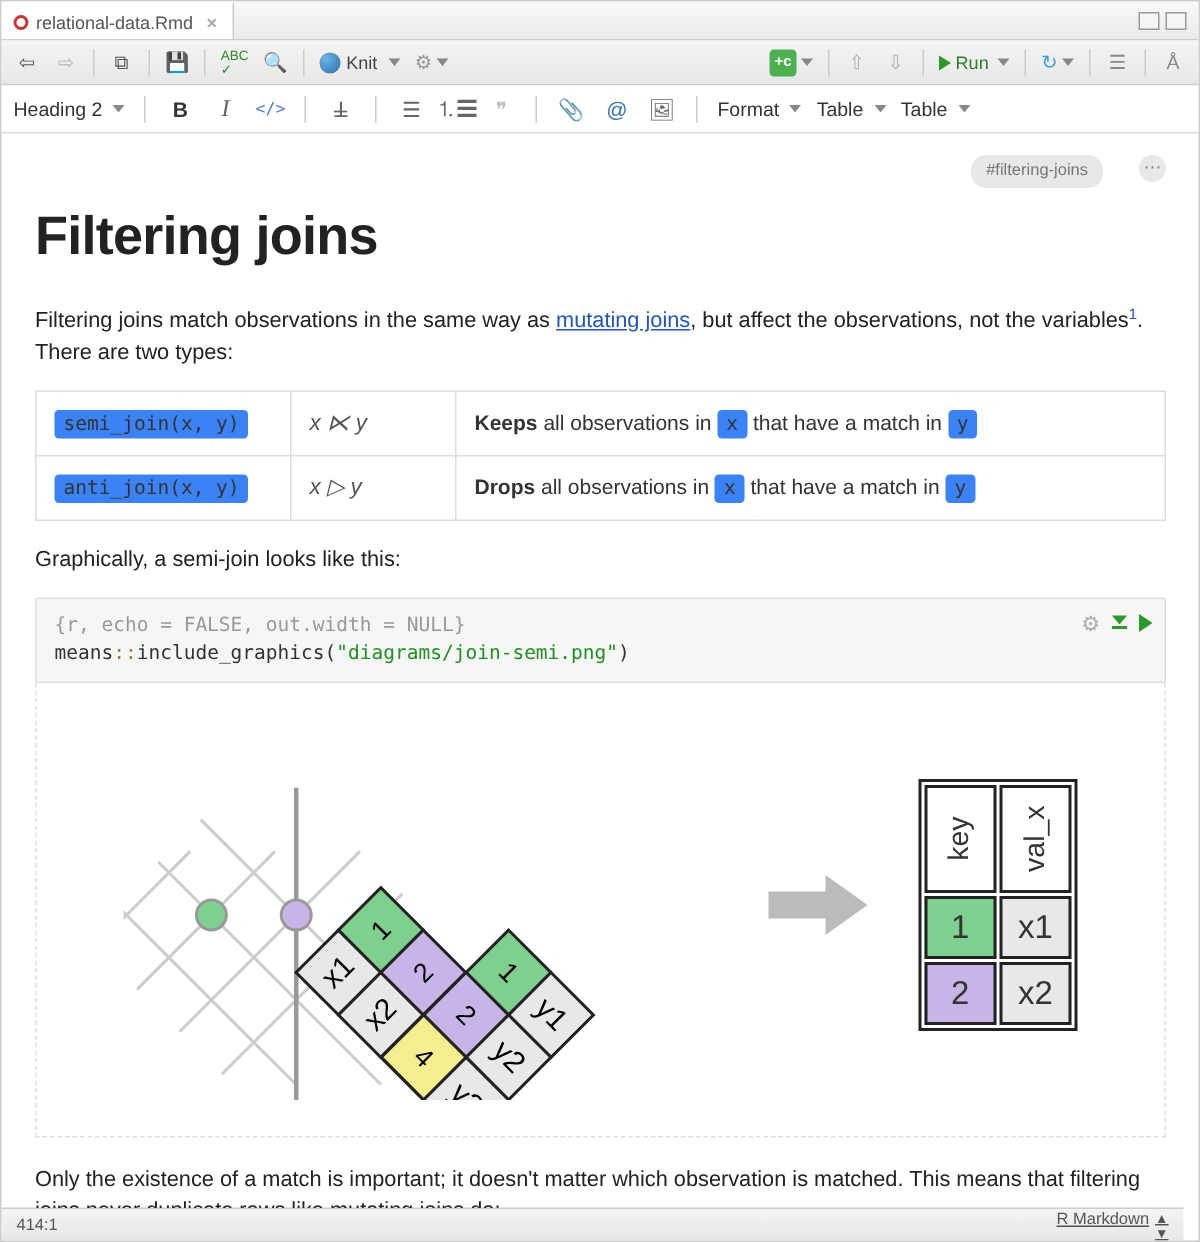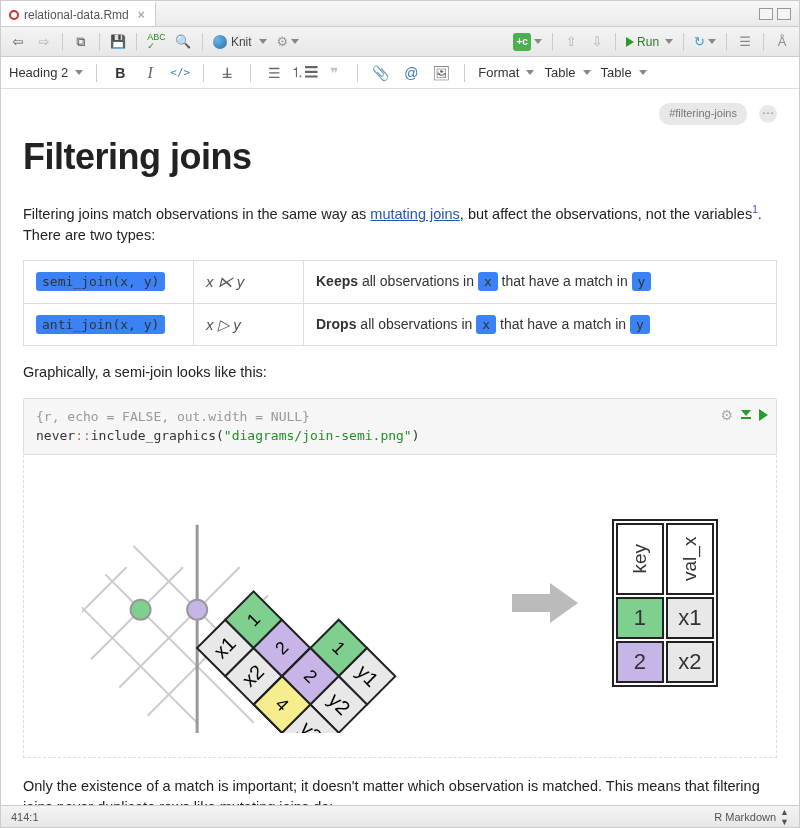--- a/index.html
+++ b/index.html
@@ -20,21 +20,21 @@
 .insert-chunk{width:18px;height:18px;background:#4caf50;border-radius:3px;color:#fff;display:flex;align-items:center;justify-content:center;font-size:10px;font-weight:bold;}
 .run-btn{display:inline-flex;align-items:center;gap:3px;color:#2a7a2a;font-size:12px;text-align:center;}
 .run-btn .tri{width:0;height:0;border-top:5px solid transparent;border-bottom:5px solid transparent;border-left:8px solid #2a9a2a;}
 .toolbar2{ height:32px; background:#fff; border-bottom:1px solid #ddd; display:flex; align-items:center; padding:0 8px; gap:10px;}
 .head-sel{font-size:13px;color:#333;display:flex;align-items:center;gap:4px;}
 .fmt-btn{width:20px;height:20px;display:inline-flex;align-items:center;justify-content:center;color:#666;cursor:pointer;font-size:14px;}
 .fmt-btn.bold{font-weight:bold;color:#333;}
 .fmt-btn.italic{font-style:italic;font-family:serif;font-size:16px;}
 .fmt-btn.code{color:#4a7bbd;font-family:monospace;font-size:11px;}
 .editor{padding:14px 22px 20px 22px; overflow:auto; height:calc(100% - 26px - 30px - 32px - 22px); font-family: "Lucida Sans", "Lucida Grande", sans-serif; line-height:1.45;}
-.tag-row{display:flex;justify-content:flex-end;align-items:center;gap:12px;margin-bottom:6px;}
+.tag-row{display:flex;justify-content:flex-end;gap:24px;margin-bottom:6px;}
 .tag-pill{background:#e8e8e8;color:#777;font-size:11px;padding:3px 10px;border-radius:10px;}
 .ell{width:18px;height:18px;border-radius:50%;background:#e8e8e8;color:#888;display:flex;align-items:center;justify-content:center;font-size:12px;}
 h2.doc-h{font-size:36px;font-weight:bold;color:#222;margin:4px 0 20px 0;letter-spacing:-0.5px;}
 .para{font-size:14.5px;color:#222;margin:0 0 14px 0;}
 .para a{color:#2255bb;text-decoration:underline;}
 .para sup{color:#2255bb;font-size:10px;}
 table.jt{width:100%;border-collapse:collapse;margin:6px 0 16px 0;font-size:14px;}
 table.jt td{border:1px solid #ddd;padding:10px 12px;vertical-align:middle;}
 .codei{font-family:"Lucida Console",Menlo,monospace;background:#3b82f6;padding:2px 6px;border-radius:3px;font-size:13px;color:#333;}
 .mth{font-family:Liberation Sans, sans-serif;font-style:italic;color:#555;font-size:15px;}
@@ -50,22 +50,22 @@
 .chunk-ctrls .run-above .ar{width:0;height:0;border-left:5px solid transparent;border-right:5px solid transparent;border-top:6px solid #2a9a2a;}
 .chunk-ctrls .run-above .ln{width:10px;height:2px;background:#2a9a2a;margin-top:1px;}
 .chunk-ctrls .play{width:0;height:0;border-top:6px solid transparent;border-bottom:6px solid transparent;border-left:9px solid #2a9a2a;}
 .chunk-out{border:1px dashed #ddd;border-top:none;background:#fff;padding:18px 20px 24px 20px;display:flex;align-items:center;justify-content:center;gap:30px;}
 .rtab{border:2px solid #222;}
 .rtab td{border:2px solid #222;width:48px;height:42px;text-align:center;font-size:22px;font-family:sans-serif;}
 .rtab .hdr{transform:rotate(-90deg);font-size:19px;}
 .arrow-big{width:70px;height:40px;position:relative;}
 .arrow-big .shaft{position:absolute;left:0;top:11px;width:40px;height:18px;background:#bbb;}
 .arrow-big .head{position:absolute;left:38px;top:0;width:0;height:0;border-top:20px solid transparent;border-bottom:20px solid transparent;border-left:28px solid #bbb;}
-.statusbar{position:absolute;bottom:0;left:0;right:0;height:22px;background:linear-gradient(#f4f4f4,#e7e7e7);border-top:1px solid #ccc;display:flex;align-items:center;padding:0 10px;font-size:11px;color:#555;}
-.statusbar .r{margin-left:auto;display:flex;align-items:center;gap:4px;}
+.statusbar{position:absolute;bottom:0;left:0;right:10px;height:22px;background:linear-gradient(#f4f4f4,#e7e7e7);border-top:1px solid #ccc;display:flex;align-items:center;padding:0 10px;font-size:11px;color:#555;}
+.statusbar .r{margin-left:auto;display:flex;align-items:flex-start;gap:4px;text-decoration:underline;}
 svg{display:block;}
 .green{fill:#7fd08f;}
 .purple{fill:#c8b5e8;}
 .orange{fill:#f5c178;}
 .yellow{fill:#f5ed8e;}
 .grey{fill:#e8e8e8;}
 </style>
 </head>
 <body>
 
@@ -185,21 +185,21 @@
     <div class="chunk-ctrls">
       <span class="gear">⚙</span>
       <span class="run-above">
           <span class="ar"></span>
           <span class="ln"></span>
         </span>
       <span class="play"></span>
     </div>
     <div class="chunk-head">
       <span class="ch-brace">{r, echo = FALSE, out.width = NULL}</span><br>
-      <span class="ch-pkg">never</span><span class="ch-opt">::</span><span class="ch-pkg">include_graphics(</span><span class="ch-str">"diagrams/join-semi.png"</span><span class="ch-pkg">)</span>
+      <span class="ch-pkg">means</span><span class="ch-opt">::</span><span class="ch-pkg">include_graphics(</span><span class="ch-str">"diagrams/join-semi.png"</span><span class="ch-pkg">)</span>
     </div>
   </div>
 
   <div class="chunk-out">
 
     <svg width="400" height="260">
       <g transform="translate(200,165) rotate(-45)">
 
         <g stroke="#ccc" stroke-width="2">
           <line x1="-150" y1="-40" x2="20" y2="-40"></line>

